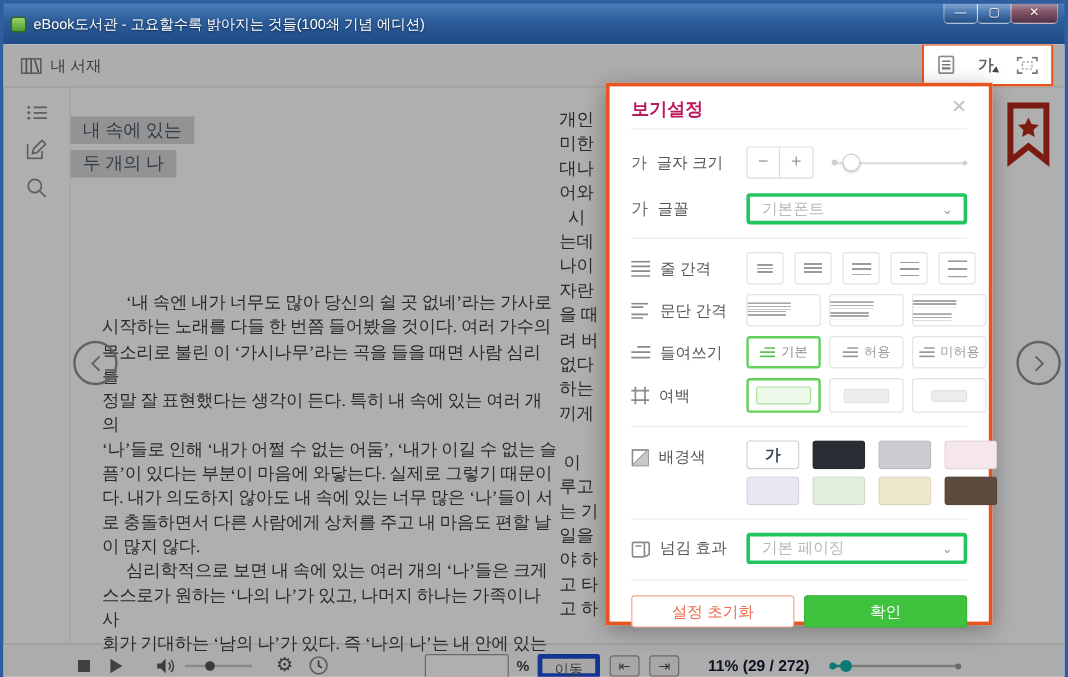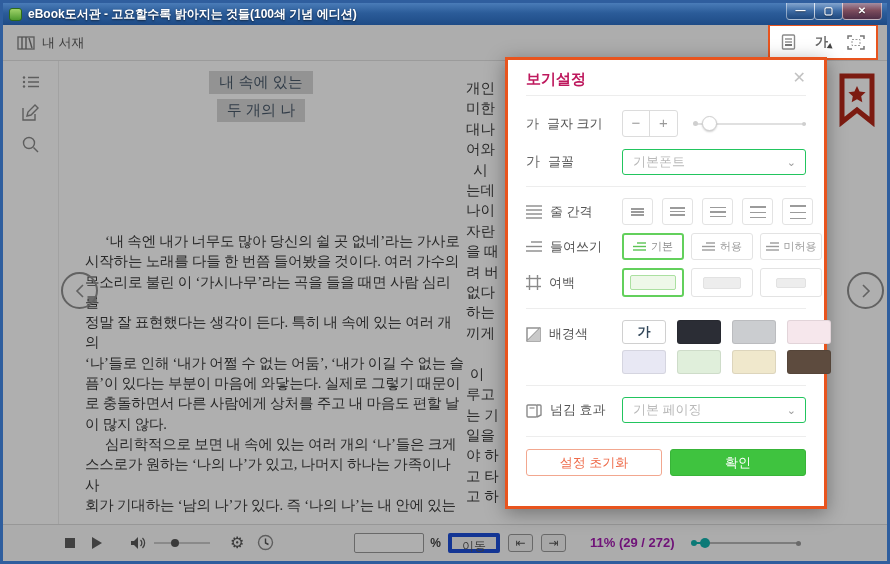--- a/index.html
+++ b/index.html
@@ -1,39 +1,39 @@
 <!DOCTYPE html>
 <html><head>
 <meta charset="utf-8">
 <style>
   * { margin:0; padding:0; box-sizing:border-box; }
   html,body { width:890px; height:564px; font-family:"Liberation Sans", sans-serif; background:#16365c; }
 
   .window { position:relative; width:890px; height:564px; border:3px solid #2f5e9e; background:#2f5e9e; }
 
   
-  .titlebar { position:relative; height:22px; background:linear-gradient(#4a7cb8, #2b5c99 45%, #1e4b86); display:flex; align-items:center; padding:0 6px;font-weight:bold; }
+  .titlebar { position:relative; height:34px; background:linear-gradient(#4a7cb8, #2b5c99 45%, #1e4b86); display:flex; align-items:center; padding:0 6px; }
   .app-icon { width:13px; height:13px; border-radius:3px; background:linear-gradient(#9fd26a,#4e9a2e); border:1px solid #2e6b18; margin-right:6px; flex:none; }
   .title-text { color:#fff; font-size:12px; text-shadow:0 1px 2px rgba(0,0,0,.6); white-space:nowrap; }
   .win-controls { position:absolute; right:5px; top:0; display:flex; }
   .win-btn { width:29px; height:17px; border:1px solid rgba(255,255,255,.45); border-top:none; background:linear-gradient(rgba(255,255,255,.32),rgba(255,255,255,.08) 45%, rgba(0,0,0,.12)); color:#fff; font-size:10px; line-height:15px; text-align:center; border-radius:0 0 4px 4px; margin-left:-1px; text-shadow:0 1px 1px rgba(0,0,0,.5); }
   .win-btn.close { width:40px; background:linear-gradient(rgba(255,160,140,.5),rgba(190,60,40,.55) 45%, rgba(120,10,0,.5)); }
 
   
   .app { position:relative; width:884px; height:536px; background:#fff; overflow:hidden; }
 
   .toolbar { height:36px; background:#fcfcfc; border-bottom:1px solid #e2e2e2; display:flex; align-items:center; padding:0 14px; }
   .library { display:flex; align-items:center; gap:7px; color:#5a5a5a; font-size:13px; }
 
   .body { display:flex; height:463px; }
   .side { width:56px; border-right:1px solid #ececec; display:flex; flex-direction:column; align-items:center; padding-top:14px; gap:15px; color:#8a8a8a; }
   .content { position:relative; flex:1; background:#fff; }
 
   
-  .heading { position:absolute; top:10px; left:0; width:404px; text-align:center; font-family:Liberation Sans, sans-serif; }
+  .heading { position:absolute; top:24px; left:0; width:404px; text-align:left; font-family:Liberation Serif, serif; }
   .heading span { display:inline-block; background:#d7d7d7; color:#49596a; font-size:15px; padding:2px 10px; margin-bottom:5px; }
   .page-text { position:absolute; left:26px; top:170px; width:379px; font-family:"Liberation Serif", serif; font-size:14.5px; line-height:20.3px; color:#3c3c3c; letter-spacing:-0.2px; }
   .page-text .indent { padding-left:20px; }
   .right-column { position:absolute; left:407px; top:17px; width:44px; height:430px; overflow:hidden; font-family:"Liberation Serif", serif; font-size:14.5px; line-height:20.4px; color:#3c3c3c; white-space:pre; }
   .nav-circle { position:absolute; width:37px; height:37px; border:2px solid #8f8f8f; border-radius:50%; display:flex; align-items:center; justify-content:center; color:#8f8f8f; background:transparent; }
   .nav-prev { left:2px; top:211px; }
   .nav-next { left:788px; top:211px; }
   .bookmark { position:absolute; left:779px; top:12px; }
 
   
@@ -43,21 +43,21 @@
   .vol-wrap { display:flex; align-items:center; margin-left:28px; gap:8px; }
   .slider { position:relative; height:2px; background:#c9c9c9; }
   .vol-track { width:56px; }
   .vol-dot { position:absolute; top:-3px; width:8px; height:8px; border-radius:50%; background:#555; }
   .gear-glyph { font-size:16px; color:#555; margin-left:20px; line-height:1; }
   .pct-input { width:70px; height:20px; border:1px solid #9a9a9a; border-radius:2px; background:#fff; margin-left:80px; font-size:12px; padding:0 4px; }
   .pct-sym { font-size:12px; color:#444; margin-left:6px; font-weight:bold; }
   .goto-btn { margin-left:7px; height:20px; padding:0 10px; border:4px solid #1d4ed8; border-radius:2px; background:#f4f4f4; color:#555; font-size:12px; line-height:18px; }
   .jump-btn { margin-left:8px; width:25px; height:18px; border:1px solid #9a9a9a; border-radius:3px; background:#f4f4f4; color:#555; font-size:12px; line-height:16px; text-align:center; }
   .jump-btn:first-of-type { margin-left:26px; }
-  .prog-text { margin-left:24px; font-size:13px; font-weight:bold; color:#a21caf; white-space:nowrap; }
+  .prog-text { margin-left:24px; font-size:13px; font-weight:bold; color:#0f172a; white-space:nowrap; }
   .prog-track { width:106px; margin-left:18px; background:#b5b5b5; }
   .prog-fill { position:absolute; left:0; top:0; height:2px; background:#12b2ae; }
   .prog-start { position:absolute; left:-2px; top:-2px; width:6px; height:6px; border-radius:50%; background:#12b2ae; }
   .prog-handle { position:absolute; top:-4px; width:10px; height:10px; border-radius:50%; background:#12b2ae; }
   .prog-end { position:absolute; right:-2px; top:-1px; width:5px; height:5px; border-radius:50%; background:#9a9a9a; }
 
   
   .dim { position:absolute; inset:0; background:rgba(0,0,0,.315); z-index:10; }
 
   
@@ -74,21 +74,21 @@
   .row-label { width:96px; display:flex; align-items:center; gap:8px; color:#555; font-size:13px; flex:none; }
   .row-label svg { flex:none; }
   .ctl { flex:1; display:flex; align-items:center; }
   .stepper { display:flex; border:1px solid #dcdcdc; border-radius:3px; overflow:hidden; }
   .stepper div { width:27px; height:25px; text-align:center; line-height:23px; font-size:15px; color:#999; }
   .stepper div:first-child { border-right:1px solid #dcdcdc; }
   .fs-slider { flex:1; margin-left:16px; background:#e0e0e0; }
   .fs-startdot { position:absolute; left:-1px; top:-1.5px; width:5px; height:5px; border-radius:50%; background:#cfcfcf; }
   .fs-handle { position:absolute; top:-7px; width:15px; height:15px; border-radius:50%; background:#fff; border:1px solid #cfcfcf; box-shadow:0 1px 2px rgba(0,0,0,.2); }
   .fs-enddot { position:absolute; right:0; top:-1px; width:4px; height:4px; border-radius:50%; background:#cfcfcf; }
-  .select { flex:1; height:26px; border:1px solid #22c55e; border-radius:3px; display:flex; align-items:center; padding:0 10px; color:#b9b9b9; font-size:13px; position:relative; }
+  .select { flex:1; height:26px; border:3px solid #22c55e; border-radius:3px; display:flex; align-items:center; padding:0 10px; color:#b9b9b9; font-size:13px; position:relative; }
   .select .chev { position:absolute; right:9px; color:#9a9a9a; font-size:11px; }
   .hrule { border-top:1px solid #ededed; margin:11px 0; }
   .opt-btn { height:27px; border:1px solid #e3e3e3; border-radius:3px; background:#fff; display:flex; align-items:center; justify-content:center; margin-right:9px; }
   .opt-sm { width:31px; }
   .opt-md { width:62px; margin-right:7px; }
   .opt-btn:last-child { margin-right:0; }
   .opt-btn.sel { border:2px solid #63d05c; }
   .glyph { background:repeating-linear-gradient(to bottom, #9b9b9b 0 1.5px, transparent 1.5px var(--gap)); }
   .g1 { width:13px; height:8px; --gap:3px; }
   .g2 { width:15px; height:10px; --gap:3.5px; }
@@ -174,20 +174,21 @@
           <span>내 속에 있는</span><br>
           <span>두 개의 나</span>
         </div>
         <div class="page-text">
             <div class="indent">‘내 속엔 내가 너무도 많아 당신의 쉴 곳 없네’라는 가사로</div>
             <div>시작하는 노래를 다들 한 번쯤 들어봤을 것이다. 여러 가수의</div>
             <div>목소리로 불린 이 ‘가시나무’라는 곡을 들을 때면 사람 심리를</div>
             <div>정말 잘 표현했다는 생각이 든다. 특히 내 속에 있는 여러 개의</div>
             <div>‘나’들로 인해 ‘내가 어쩔 수 없는 어둠’, ‘내가 이길 수 없는 슬</div>
             <div>픔’이 있다는 부분이 마음에 와닿는다. 실제로 그렇기 때문이</div>
+            <div>다. 내가 의도하지 않아도 내 속에 있는 너무 많은 ‘나’들이 서</div>
             <div>로 충돌하면서 다른 사람에게 상처를 주고 내 마음도 편할 날</div>
             <div>이 많지 않다.</div>
             <div class="indent">심리학적으로 보면 내 속에 있는 여러 개의 ‘나’들은 크게</div>
             <div>스스로가 원하는 ‘나의 나’가 있고, 나머지 하나는 가족이나 사</div>
             <div>회가 기대하는 ‘남의 나’가 있다. 즉 ‘나의 나’는 내 안에 있는</div>
           </div>
         <div class="right-column"><div>개인</div><div>미한</div><div>대나</div><div>어와</div><div>  시</div><div>는데</div><div>나이</div><div>자란</div><div>을 때</div><div>려 버</div><div>없다</div><div>하는</div><div>끼게</div><div>&nbsp;</div><div> 이</div><div>루고</div><div>는 기</div><div>일을</div><div>야 하</div><div>고 타</div><div>고 하</div></div>
 
         <div class="nav-circle nav-prev">
           <svg width="12" height="16" viewBox="0 0 12 16">
@@ -317,20 +318,47 @@
             </div>
           <div class="opt-btn opt-sm">
               <span class="glyph g4"></span>
             </div>
           <div class="opt-btn opt-sm">
               <span class="glyph g5"></span>
             </div>
         </div>
       </div>
 
+      <div class="row mt9">
+        <div class="row-label">
+          <svg width="16" height="14" viewBox="0 0 16 14">
+              <g class="icon-stroke">
+                <line x1="0" y1="1" x2="14" y2="1"></line>
+                <line x1="0" y1="4" x2="10" y2="4"></line>
+                <line x1="0" y1="10" x2="14" y2="10"></line>
+                <line x1="0" y1="13" x2="10" y2="13"></line>
+              </g>
+            </svg>
+          <span>문단 간격</span>
+        </div>
+        <div class="ctl">
+          <div class="opt-btn opt-md pglyph pv1">
+              <span class="pbar"></span>
+              <span class="pbar"></span>
+            </div>
+          <div class="opt-btn opt-md pglyph pv2">
+              <span class="pbar"></span>
+              <span class="pbar"></span>
+            </div>
+          <div class="opt-btn opt-md pglyph pv3">
+              <span class="pbar"></span>
+              <span class="pbar"></span>
+            </div>
+        </div>
+      </div>
 
       <div class="row mt9">
         <div class="row-label">
           <svg width="16" height="12" viewBox="0 0 16 12">
               <g class="icon-stroke">
                 <line x1="5" y1="1" x2="16" y2="1"></line>
                 <line x1="0" y1="5.5" x2="16" y2="5.5"></line>
                 <line x1="0" y1="10" x2="16" y2="10"></line>
               </g>
             </svg>

